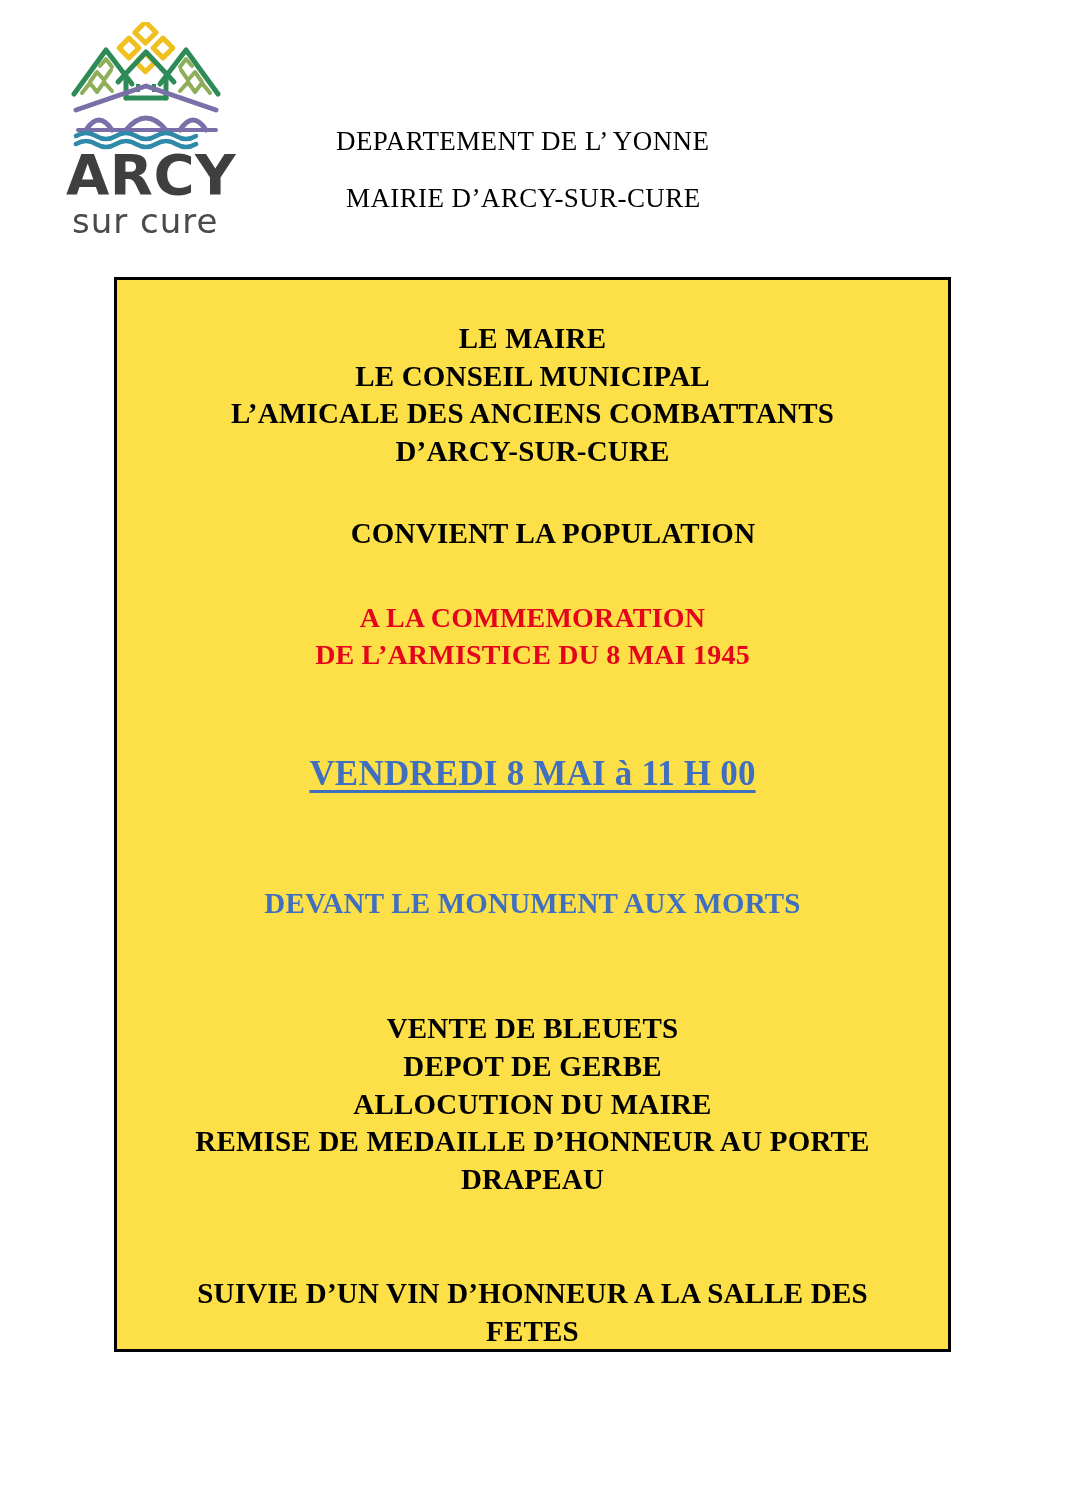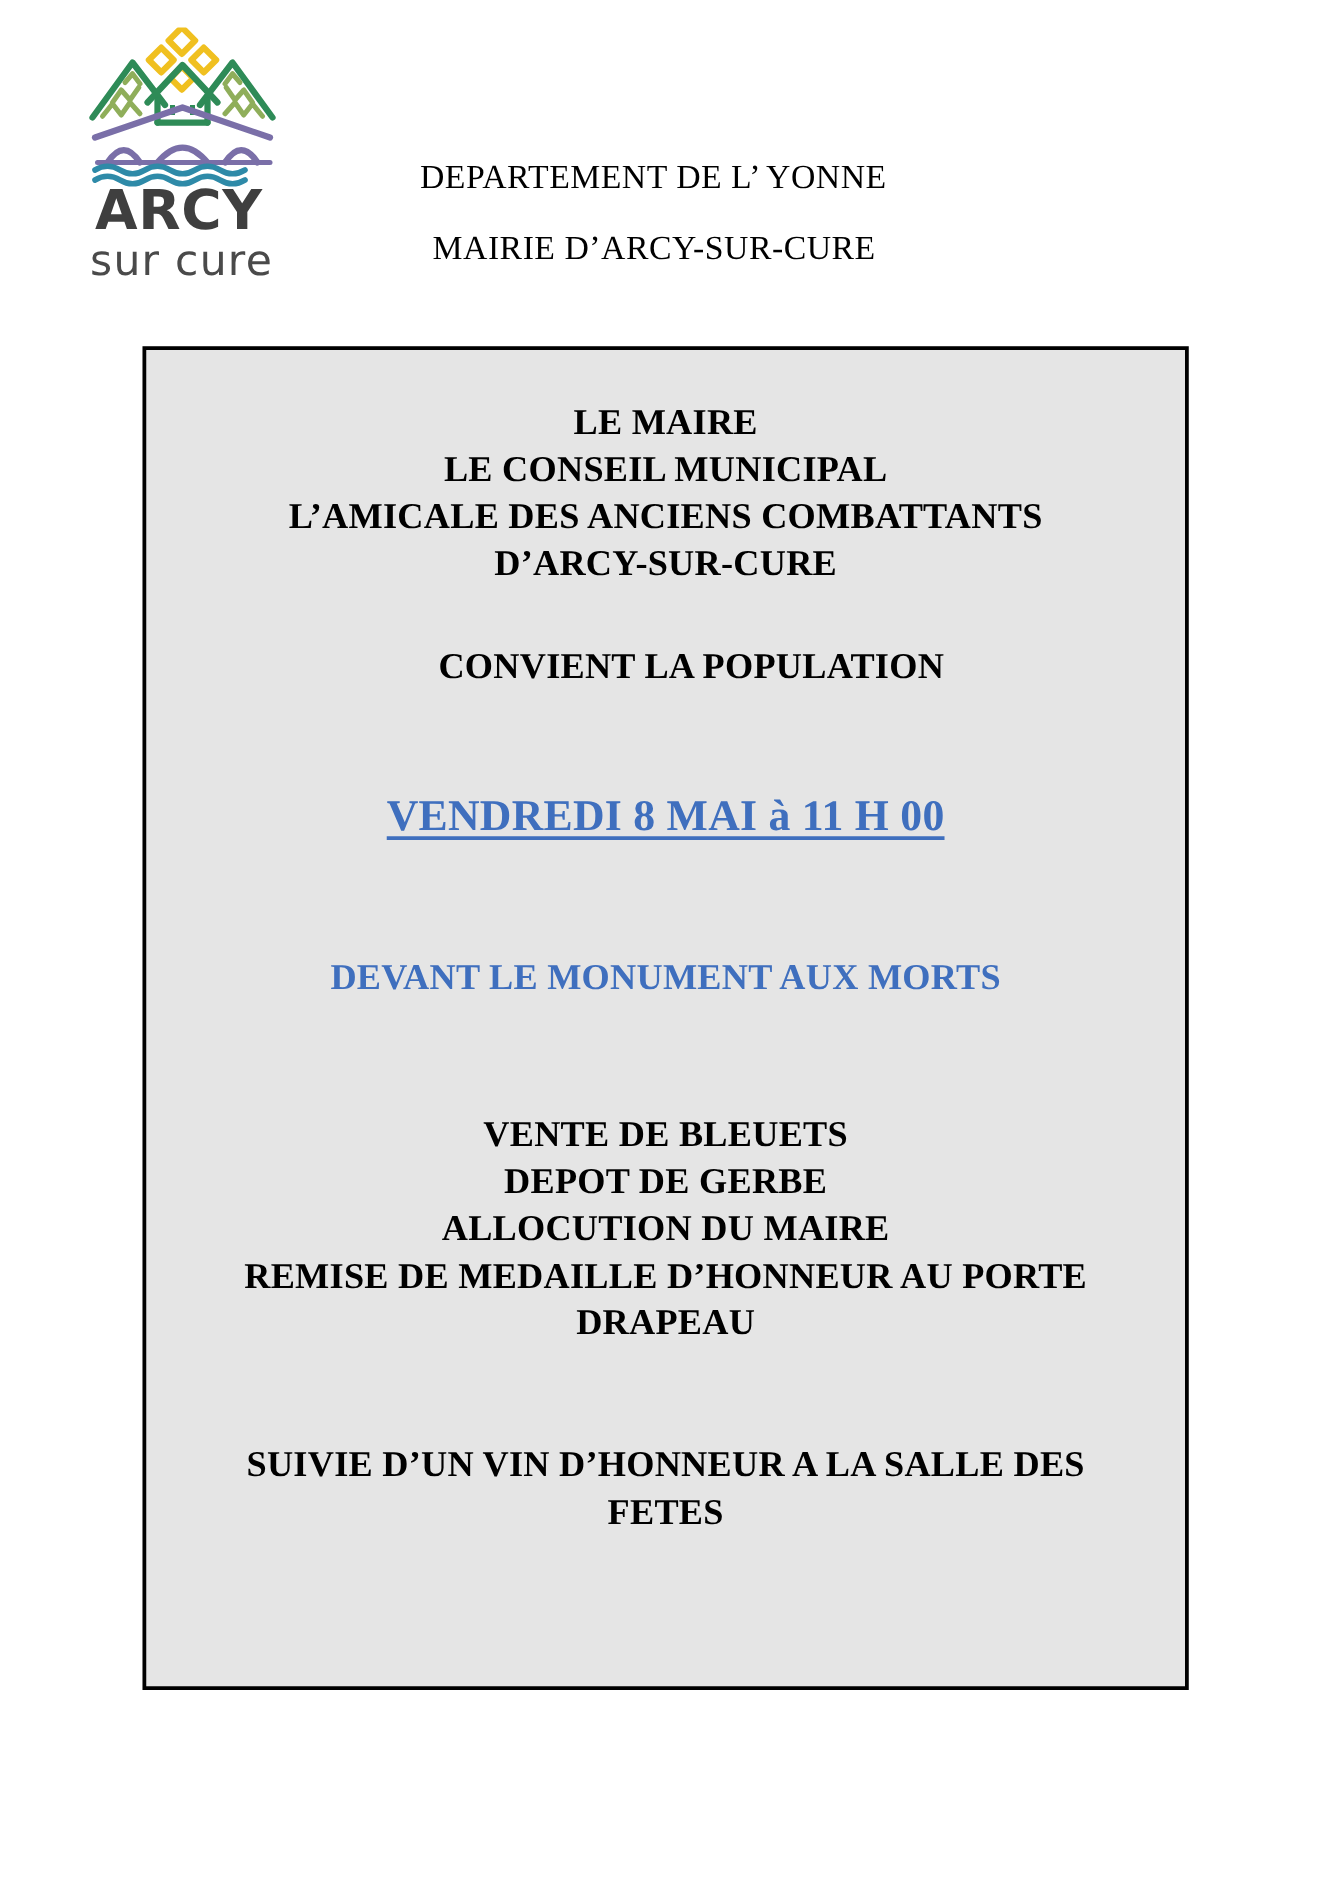--- a/index.html
+++ b/index.html
@@ -38,26 +38,26 @@
     margin-left: 8px;
   }
   .logo-wordmark {
     width: 180px;
     text-align: left;
     margin-top: -2px;
   }
   .logo-arcy {
     font-family: "DejaVu Sans", "Liberation Sans", sans-serif;
     font-weight: bold;
-    font-size: 44px;
+    font-size: 56px;
     letter-spacing: 0.5px;
     color: #3f3f3f;
     line-height: 0.96;
     display: block;
-    margin-left: 14px;
+    margin-left: 4px;
   }
   .logo-surcure {
     font-family: "DejaVu Sans", "Liberation Sans", sans-serif;
     font-weight: normal;
     font-size: 34px;
     letter-spacing: 1px;
     color: #4a4a4a;
     line-height: 1.0;
     display: block;
     margin-left: 10px;
@@ -83,21 +83,21 @@
 
   
   .notice-box {
     position: absolute;
     left: 114px;
     top: 277px;
     width: 837px;
     height: 1075px;
     border: 3px solid #000000;
     box-sizing: border-box;
-    background: #e5e5e5;
+    background: #fde047;
   }
 
   .block {
     text-align: center;
     font-weight: bold;
     color: #000000;
     letter-spacing: 0.2px;
   }
   .line {
     display: block;
@@ -229,20 +229,24 @@
     <span class="line">LE MAIRE</span>
     <span class="line">LE CONSEIL MUNICIPAL</span>
     <span class="line">L’AMICALE DES ANCIENS COMBATTANTS</span>
     <span class="line">D’ARCY-SUR-CURE</span>
   </div>
 
   <div class="block blk-invite">
     <span class="line">CONVIENT LA POPULATION</span>
   </div>
 
+  <div class="block blk-commemoration">
+    <span class="line">A LA COMMEMORATION</span>
+    <span class="line">DE L’ARMISTICE DU 8 MAI 1945</span>
+  </div>
 
   <div class="block blk-date">
     <span class="line">VENDREDI 8 MAI à 11 H 00</span>
   </div>
 
   <div class="block blk-place">
     <span class="line">DEVANT LE MONUMENT AUX MORTS</span>
   </div>
 
   <div class="block blk-program">

